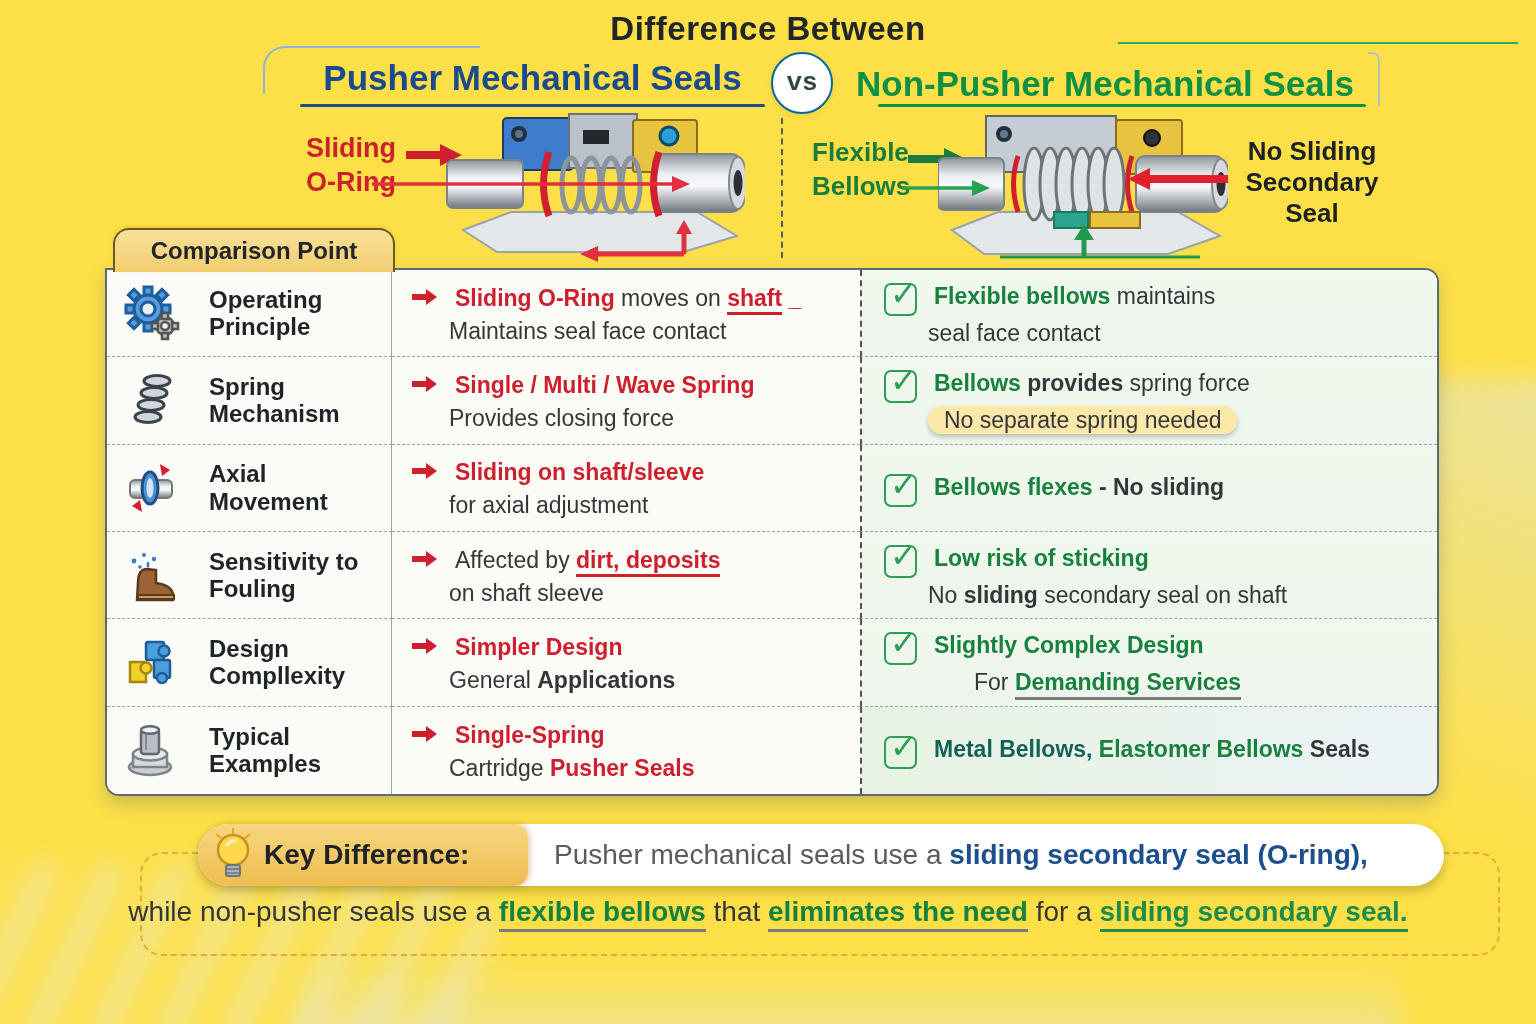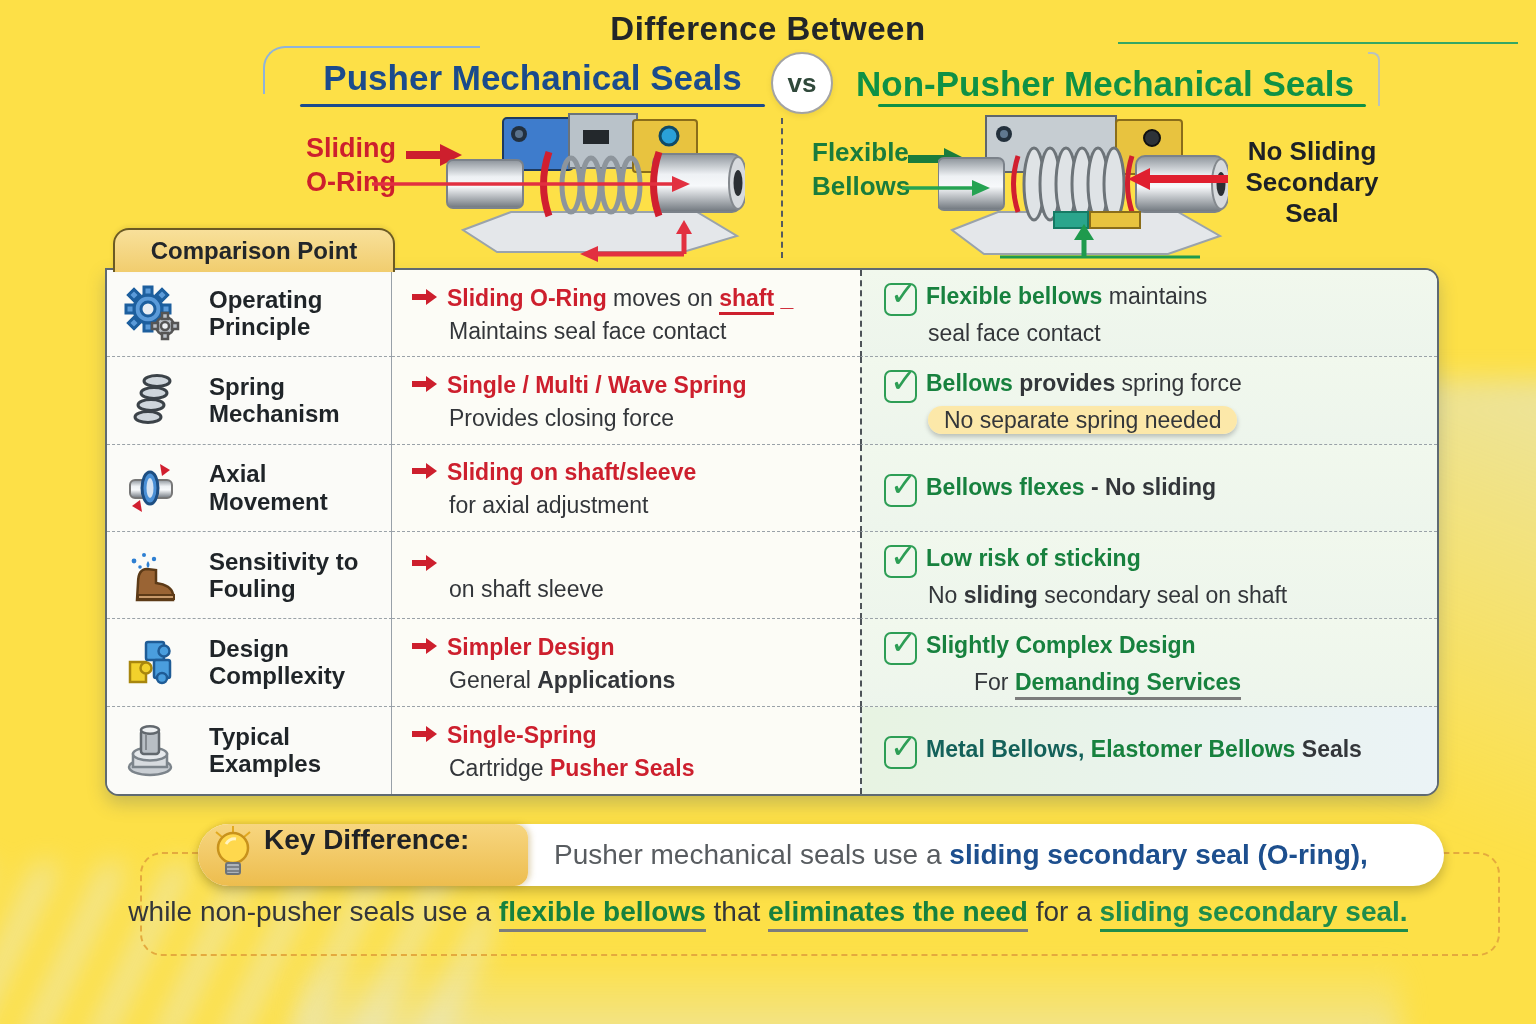--- a/index.html
+++ b/index.html
@@ -18,22 +18,22 @@
     font-size:35px;font-weight:800;color:#1b4b8c;}
   .sub-right{position:absolute;top:64px;left:845px;width:520px;text-align:center;
     font-size:35px;font-weight:800;color:#0f9145;}
   .ul-blue{position:absolute;top:104px;left:300px;width:465px;height:3px;background:#1b4b8c;border-radius:2px;}
   .ul-green{position:absolute;top:104px;left:878px;width:488px;height:3px;background:#0f9145;border-radius:2px;}
   .arc-blue{position:absolute;top:46px;left:263px;width:215px;height:46px;
     border-top:2px solid #8fb3da;border-left:2px solid #8fb3da;border-top-left-radius:22px;}
   .line-green-top{position:absolute;top:42px;left:1118px;width:400px;height:2px;background:#35a763;}
   .brk-right{position:absolute;top:52px;left:1368px;width:10px;height:52px;border-right:2px solid #b9c3bd;border-top:2px solid #b9c3bd;border-top-right-radius:8px;}
   .vs-circle{position:absolute;top:52px;left:771px;width:58px;height:58px;border-radius:50%;
-    background:#fff;border:2px solid #a3a3a3;display:flex;align-items:center;justify-content:center;
-    font-size:26px;font-weight:800;color:#30493b;box-shadow:0 2px 6px rgba(0,0,0,.08);}
+    background:#fff;border:2px solid #0369a1;display:flex;align-items:center;justify-content:center;
+    font-size:26px;font-weight:800;color:#30493b;box-shadow:0 2px 6px rgba(0,0,0,.08);font-family:Liberation Mono, monospace;}
 
   
   .diagram{position:absolute;top:112px;left:0;width:100%;height:150px;}
   .divider{position:absolute;left:781px;top:6px;height:140px;border-left:2px dashed #555a5f;}
   .lbl-slide{position:absolute;left:306px;top:20px;font-size:27px;font-weight:800;color:#cd1f2d;line-height:1.25;}
   .lbl-flex{position:absolute;left:812px;top:24px;font-size:26px;font-weight:800;color:#1a7c3c;line-height:1.3;}
   .lbl-nosec{position:absolute;left:1232px;top:24px;width:160px;text-align:center;
     font-size:26px;font-weight:600;color:#1d2126;line-height:1.2;}
   .arrow-abs{position:absolute;}
 
@@ -49,21 +49,21 @@
   .cell{box-sizing:border-box;}
   .c-label{border-right:1.5px solid #98a1a8;background:#fbfbf8;display:flex;align-items:center;
     gap:28px;padding:4px 6px 4px 16px;}
   .c-push{background:#fcfcf6;padding:8px 8px 4px 20px;display:flex;flex-direction:column;justify-content:center;}
   .c-non{background:linear-gradient(180deg,#f1f8ed,#edf5ec);border-left:2px dashed #4d5358;
     padding:8px 8px 4px 22px;display:flex;flex-direction:column;justify-content:center;}
   .c-non.last{background:linear-gradient(90deg,#e7f3e2,#ebf3f6);}
   .rb-b{border-bottom:1.5px dashed #9aa2a8;}
   .lab-txt{font-size:24px;font-weight:800;color:#1f2428;line-height:1.15;}
   .ic{width:58px;min-width:58px;display:flex;align-items:center;justify-content:center;}
-  .line1{display:flex;align-items:flex-start;gap:9px;font-size:23px;line-height:1.3;}
+  .line1{display:flex;align-items:flex-start;gap:17px;font-size:23px;line-height:1.3;}
   .line2{font-size:23px;line-height:1.35;padding-left:37px;margin-top:2px;}
   .c-non .line2{padding-left:44px;}
   
   .d{color:#33363a;} .db{color:#33363a;font-weight:700;}
   .rb{color:#cd1f2d;font-weight:700;}
   .gb{color:#17813e;font-weight:700;}
   .tb{color:#14615a;font-weight:700;}
   .bb{color:#1d4f8e;font-weight:700;text-align:center;}
   .g{color:#1f8c4b;font-weight:600;}
   .gray{color:#585c60;}
@@ -75,21 +75,21 @@
     position:relative;margin-top:1px;}
   .check .mk{position:absolute;left:4px;top:-11px;font-size:32px;font-weight:700;color:#2d9e55;}
   .b-arrow{margin-top:4px;}
 
   
   .kd-dash{position:absolute;left:140px;top:852px;width:1356px;height:100px;
     border:2.5px dashed #e4aa3e;border-radius:22px;}
   .kd-pill{position:absolute;left:198px;top:824px;width:1246px;height:62px;background:#fff;
     border-radius:32px;box-shadow:0 5px 12px rgba(0,0,0,.22);display:flex;align-items:center;}
   .kd-tag{height:62px;min-width:330px;border-radius:32px 14px 14px 32px;
-    background:linear-gradient(180deg,#f7d680,#edbd4e);display:flex;gap:10px;
+    background:linear-gradient(180deg,#f7d680,#edbd4e);display:flex;align-items:center;gap:10px;
     padding:0 26px 0 14px;box-sizing:border-box;box-shadow:2px 0 6px rgba(160,120,20,.35);}
   .kd-tag .kd-label{font-size:28px;font-weight:800;color:#1f2226;}
   .kd-text{font-size:28px;padding-left:26px;white-space:nowrap;}
   .kd-line2{position:absolute;left:0;top:896px;width:100%;text-align:center;font-size:28px;}
 </style>
 </head>
 <body>
 <div id="stage">
 
 <div class="bg-streak bg-br"></div>
@@ -347,20 +347,21 @@
     <span class="lab-txt">
       <div>Sensitivity to</div>
           <div>Fouling</div>
     </span>
   </div>
   <div class="cell c-push rb-b">
     <div class="line1">
           <svg class="b-arrow" width="26" height="18">
             <polygon points="0,6 14,6 14,1 25,9 14,17 14,12 0,12" fill="#cd1f2d"></polygon>
           </svg>
+          <span><span class="d">Affected by </span><span class="rb u-red">dirt, deposits</span></span>
         </div>
     <div class="line2"><span class="d">on shaft sleeve</span></div>
   </div>
   <div class="cell c-non rb-b">
     <div class="line1">
           <span class="check">
             <span class="mk">✓</span>
           </span>
           <span><span class="gb">Low risk of sticking</span></span>
         </div>

